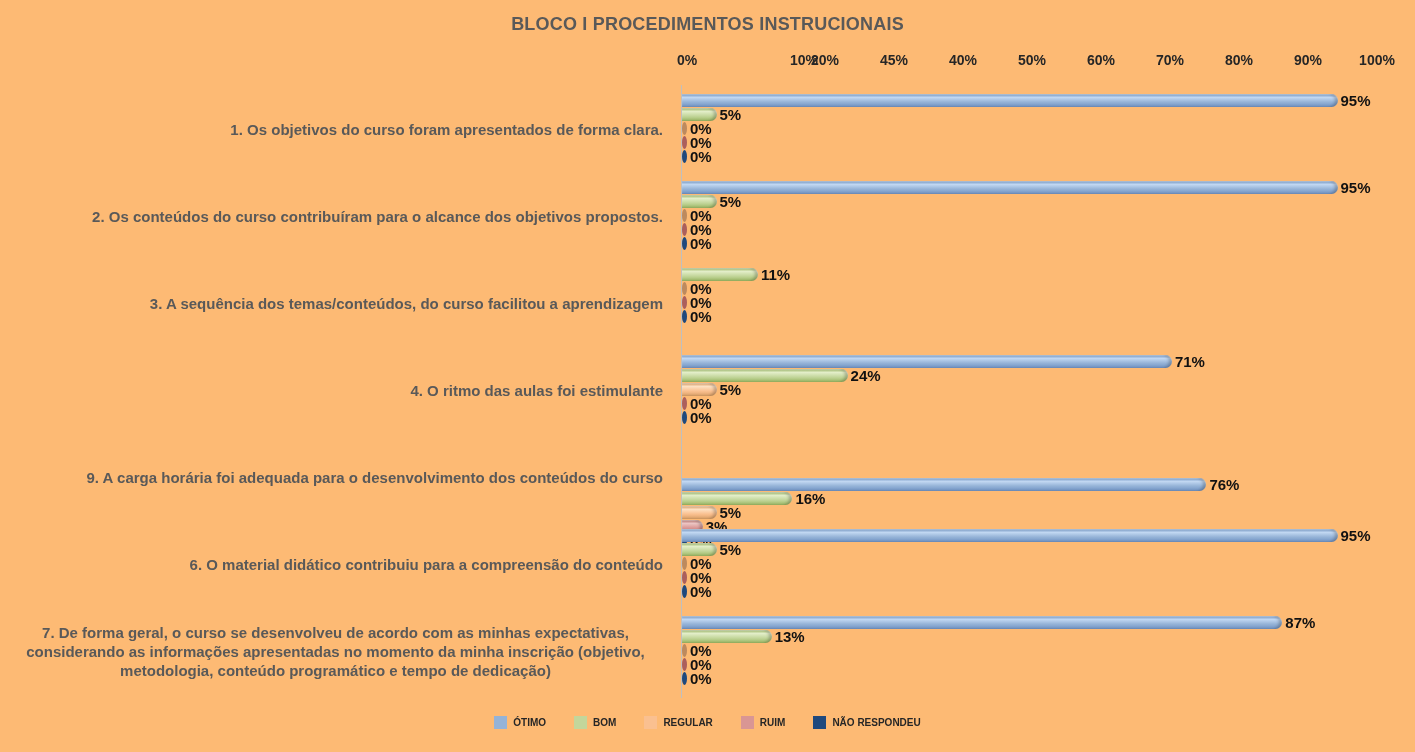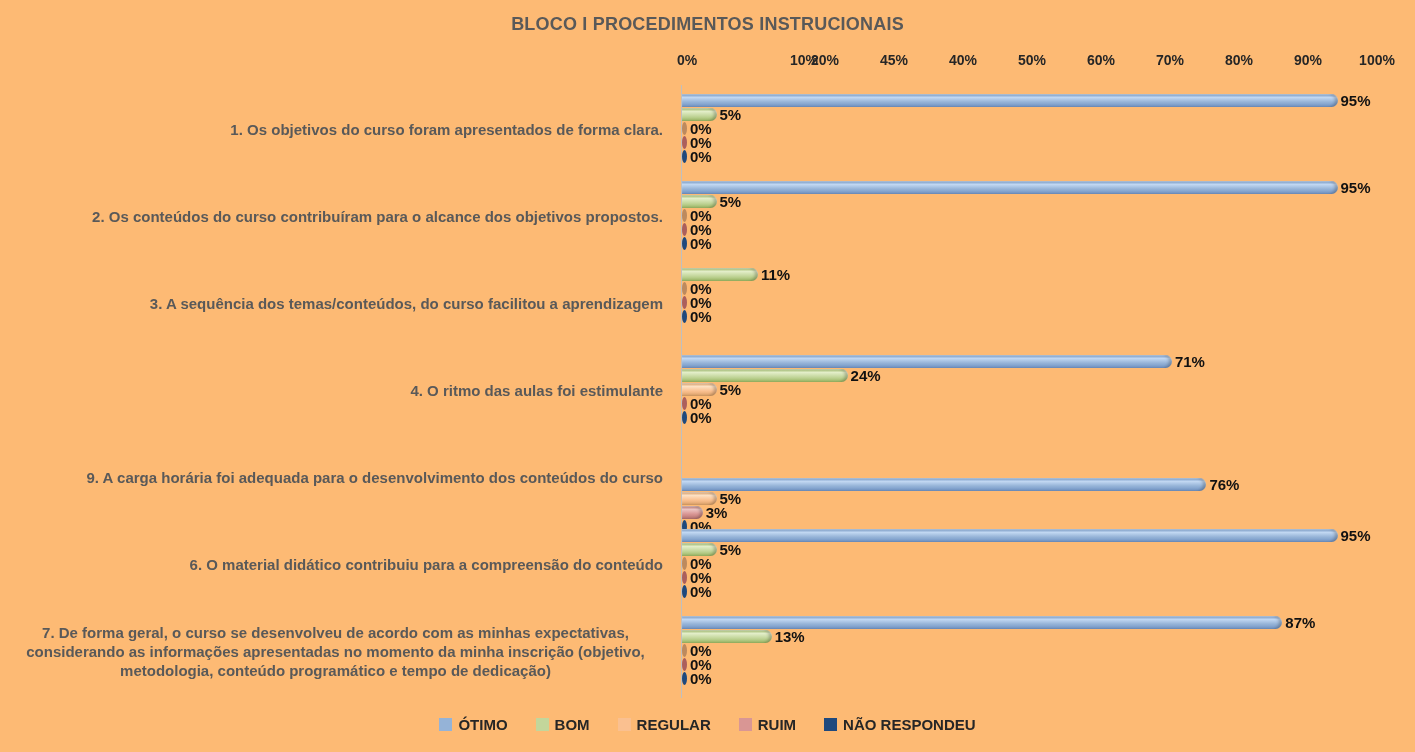--- a/index.html
+++ b/index.html
@@ -57,21 +57,21 @@
     margin-left:3px;
     font-size:15px;font-weight:bold;color:#111;
     white-space:nowrap;line-height:13px;
   }
   .legend{
     position:absolute;left:0;top:716px;width:1415px;
     display:flex;justify-content:center;align-items:center;gap:28px;
   }
   .legend-item{display:flex;align-items:center;gap:6px;}
   .legend-swatch{width:13px;height:13px;flex:0 0 auto;}
-  .legend-label{font-size:15px;font-weight:bold;color:#262626;white-space:nowrap;}
+  .legend-label{font-size:10px;font-weight:bold;color:#262626;white-space:nowrap;}
 </style>
 </head>
 <body>
 
 <div id="canvas">
   <div class="chart-title">BLOCO I PROCEDIMENTOS INSTRUCIONAIS</div>
   <div id="ticks">
       <span class="tick" style="left: 687px;">0%</span>
       <span class="tick" style="left: 756px; margin-left: 48px;">10%</span>
       <span class="tick" style="left: 825px;">20%</span>
@@ -178,20 +178,24 @@
           <div class="bar nao_respondeu stub" style="width: 5px;"></div>
           <span class="val-label">0%</span>
         </div>
       </div>
       <div class="group" style="top: 442px; margin-top: 36px;">
         <div class="bar-row">
           <div class="bar otimo" style="width: 524.4px;"></div>
           <span class="val-label">76%</span>
         </div>
         <div class="bar-row">
+          <div class="bar bom" style="width: 110.4px;"></div>
+          <span class="val-label">16%</span>
+        </div>
+        <div class="bar-row">
           <div class="bar regular" style="width: 34.5px;"></div>
           <span class="val-label">5%</span>
         </div>
         <div class="bar-row">
           <div class="bar ruim" style="width: 20.7px;"></div>
           <span class="val-label">3%</span>
         </div>
         <div class="bar-row">
           <div class="bar nao_respondeu stub" style="width: 5px;"></div>
           <span class="val-label">0%</span>

